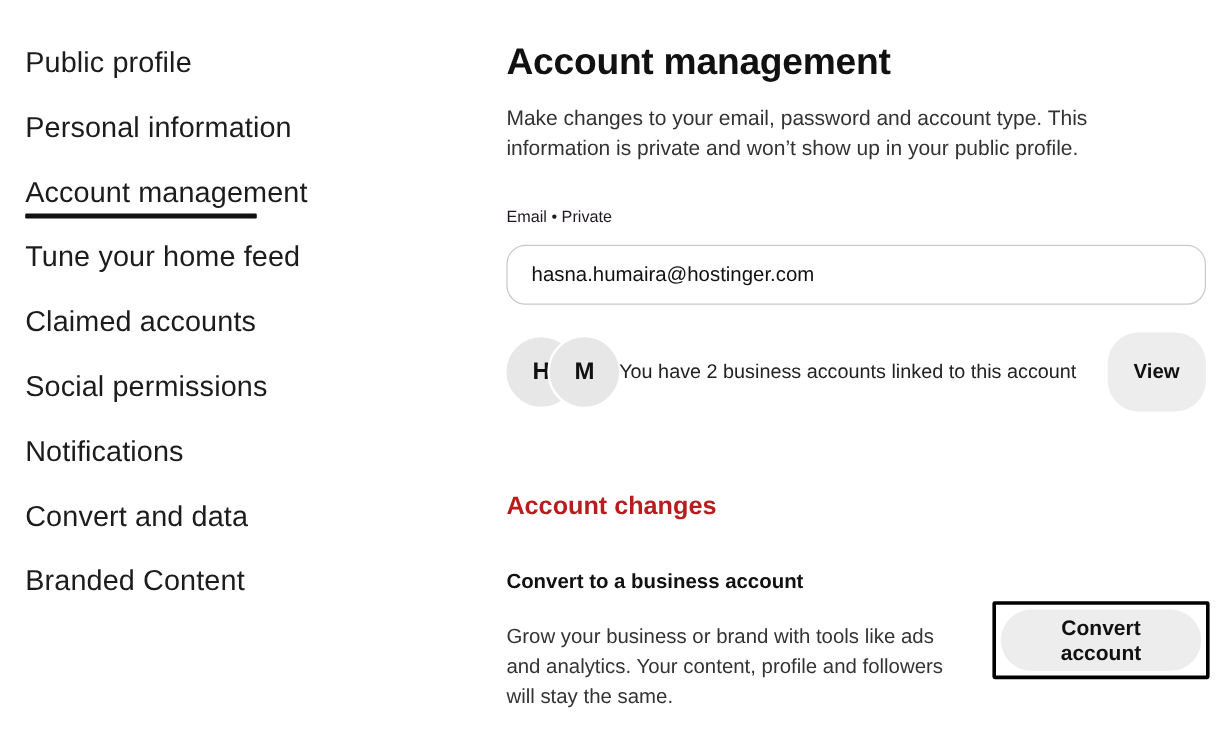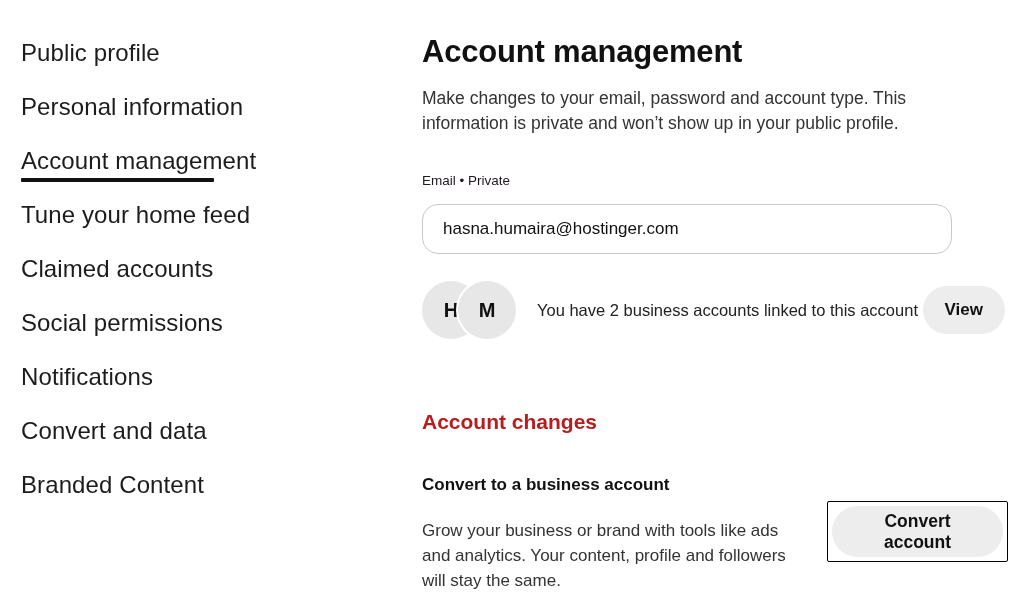--- a/index.html
+++ b/index.html
@@ -79,21 +79,21 @@
     position: absolute;
     left: 0;
     top: 173px;
     font-size: 13.5px;
     color: #211922;
   }
   .email-input {
     position: absolute;
     left: 0;
     top: 204px;
-    width: 530px;
+    width: 583px;
     height: 50px;
     border: 1px solid #c9c9c9;
     border-radius: 16px;
     padding: 0 20px;
     font-family: "Liberation Sans", sans-serif;
     font-size: 17px;
     color: #111;
     background: #fff;
     outline: none;
   }
@@ -119,30 +119,29 @@
     font-size: 20px;
     font-weight: 700;
     color: #111;
     flex: 0 0 auto;
   }
   .avatar.overlap {
     margin-left: -22px;
     box-shadow: 0 0 0 2px #fff;
   }
   .linked-text {
-    margin-left: 21px;
     font-size: 16.5px;
     color: #222;
     white-space: nowrap;
   }
   .pill-btn {
     border: none;
     background: #ededed;
     border-radius: 26px;
-    height: 48px;
+    height: 66px;
     padding: 0 22px;
     font-family: "Liberation Sans", sans-serif;
     font-size: 17px;
     font-weight: 700;
     color: #111;
     cursor: pointer;
   }
   .view-btn { margin-left: auto; }
 
   
@@ -168,21 +167,21 @@
     top: 518px;
     width: 380px;
     font-size: 17px;
     line-height: 25px;
     color: #333;
   }
   .convert-highlight {
     position: absolute;
     left: 405px;
     top: 501px;
-    border: 1px solid #000000;
+    border: 3px solid #000000;
     padding: 4px;
     border-radius: 2px;
   }
   .convert-btn {
     height: 51px;
     padding: 0 25px;
     border-radius: 26px;
     font-size: 17.5px;
   }
 </style>

